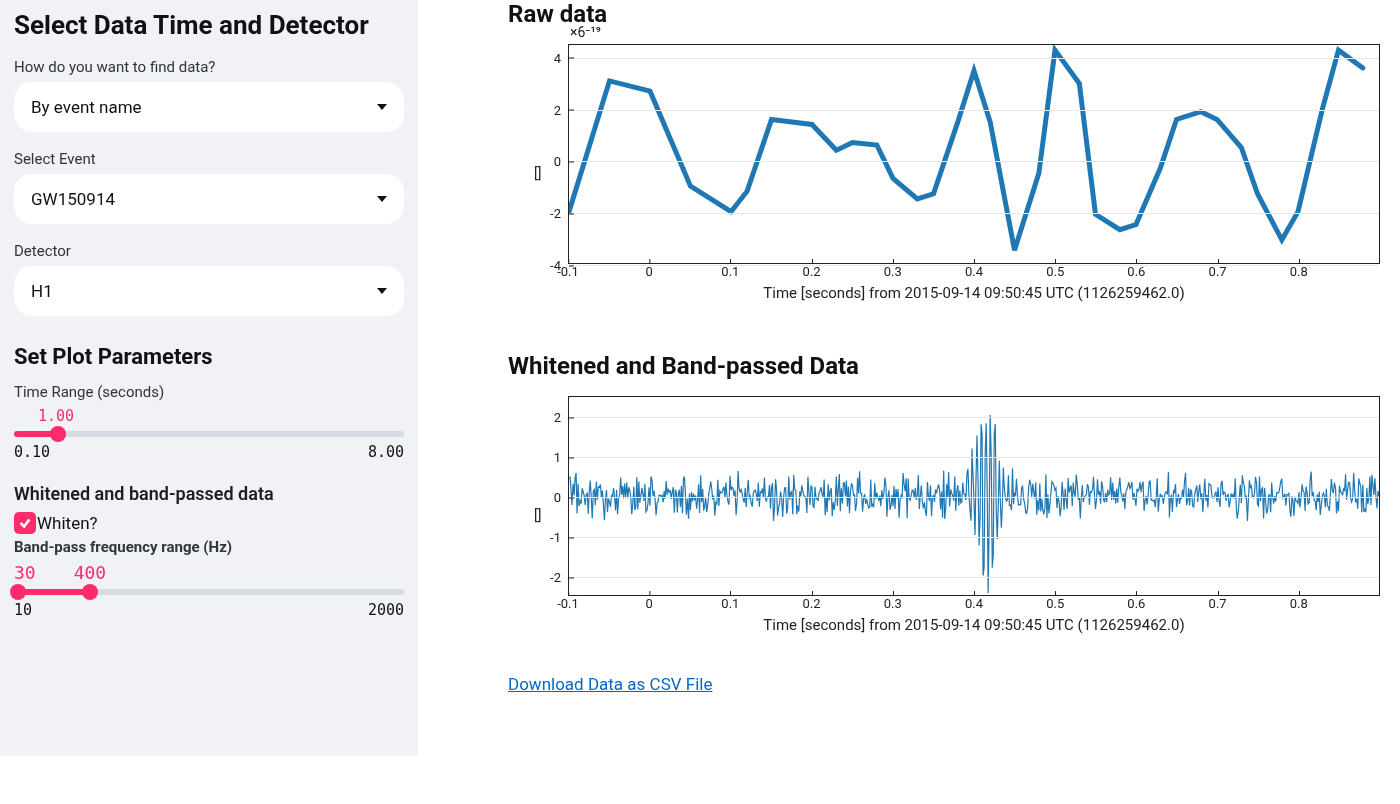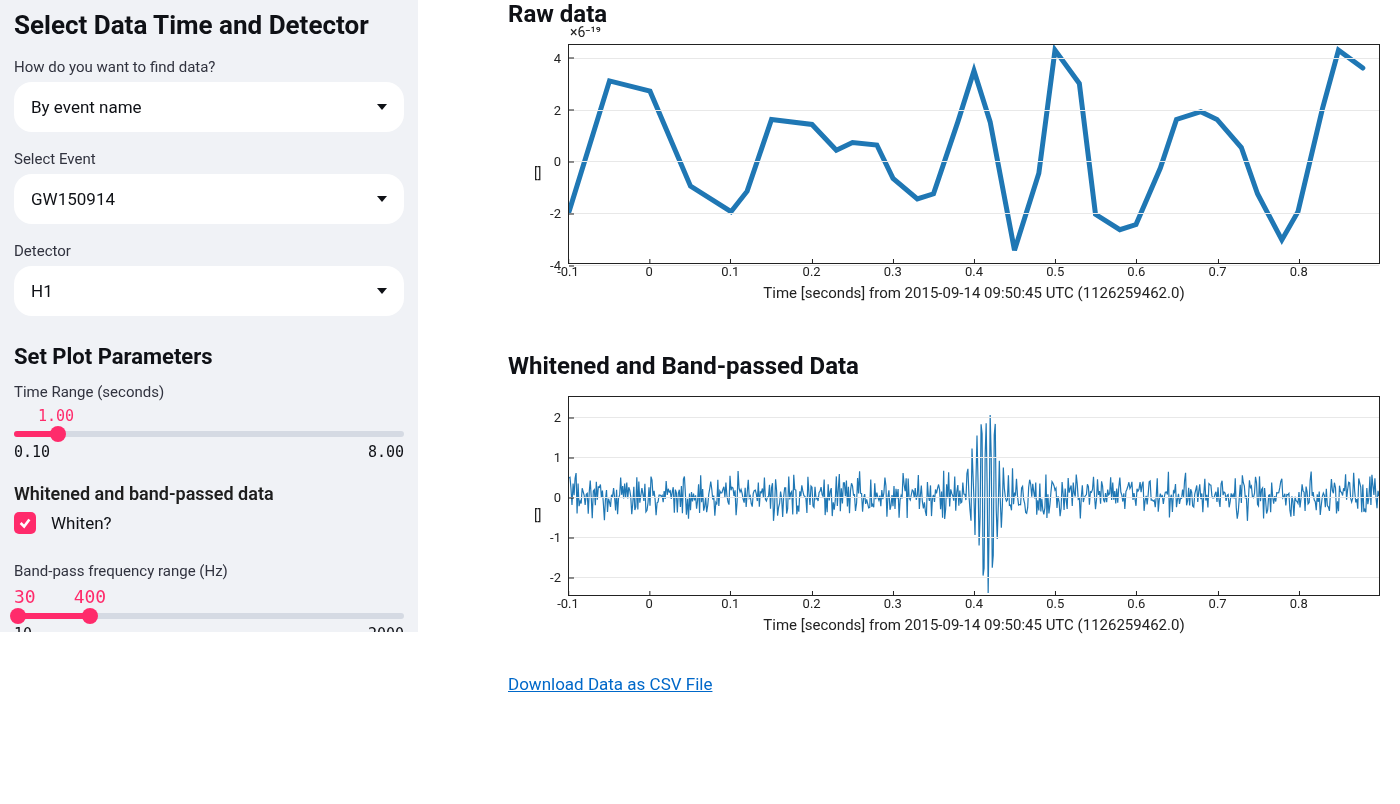--- a/index.html
+++ b/index.html
@@ -10,21 +10,21 @@
     width: 1400px;
     height: 804px;
     overflow: hidden;
     display: flex;
   }
   
   .sidebar {
     width: 418px;
     background: #f0f2f6;
     padding: 10px 14px 14px 14px;
-    height: 632px;
+    height: 756px;
     overflow: hidden;
   }
   .sidebar h2 {
     font-size: 26px;
     font-weight: 700;
     margin: 0 0 18px 0;
     color: #0f1116;
   }
   .sidebar h3 {
     font-size: 22px;
@@ -93,21 +93,21 @@
     font-size: 15px;
     margin-top: 6px;
     color: #0f1116;
   }
   
   .section-sub {
     font-size: 18px;
     font-weight: 600;
     margin: 22px 0 8px 0;
   }
-  .checkbox-row { display: flex; align-items: center; gap: 15px; }
+  .checkbox-row { display: flex; align-items: center; gap: 1px; }
   .checkbox-box {
     width: 22px; height: 22px;
     background: #ff2b6b;
     border-radius: 5px;
     display: flex; align-items: center; justify-content: center;
   }
   .checkbox-box svg { width: 14px; height: 14px; stroke: #fff; stroke-width: 3; fill: none; }
   .checkbox-label { font-size: 17px; color: #0f1116; }
   .range-values {
     font-family: ui-monospace, "SFMono-Regular", Menlo, Consolas, monospace;
@@ -204,21 +204,21 @@
   <div class="section-sub">Whitened and band-passed data</div>
   <div class="checkbox-row">
     <div class="checkbox-box">
       <svg viewBox="0 0 16 16">
           <path d="M3 8 L7 12 L13 4"></path>
         </svg>
     </div>
     <span class="checkbox-label">Whiten?</span>
   </div>
 
-  <div class="field-label" style="margin-top:28px;">Band-pass frequency range (Hz)</div>
+  <div class="field-label" style="margin-top:4px;font-weight:bold;">Band-pass frequency range (Hz)</div>
   <div class="range-values">
     <span>30</span><span>400</span>
   </div>
   <div class="slider-track">
     <div class="slider-fill" style="left:1%; width:18.6%;"></div>
     <div class="slider-thumb" style="left:1%;"></div>
     <div class="slider-thumb" style="left:19.6%;"></div>
   </div>
   <div class="slider-minmax">
     <span>10</span>

